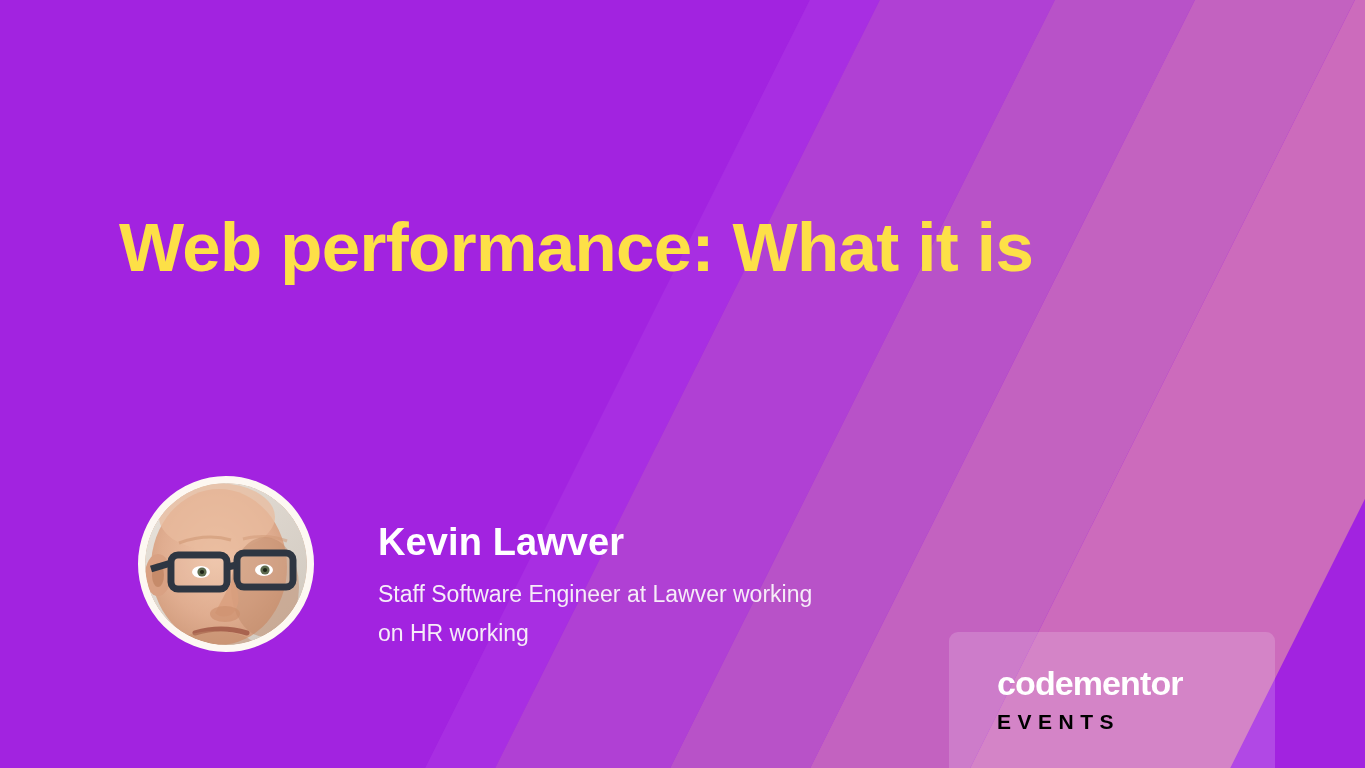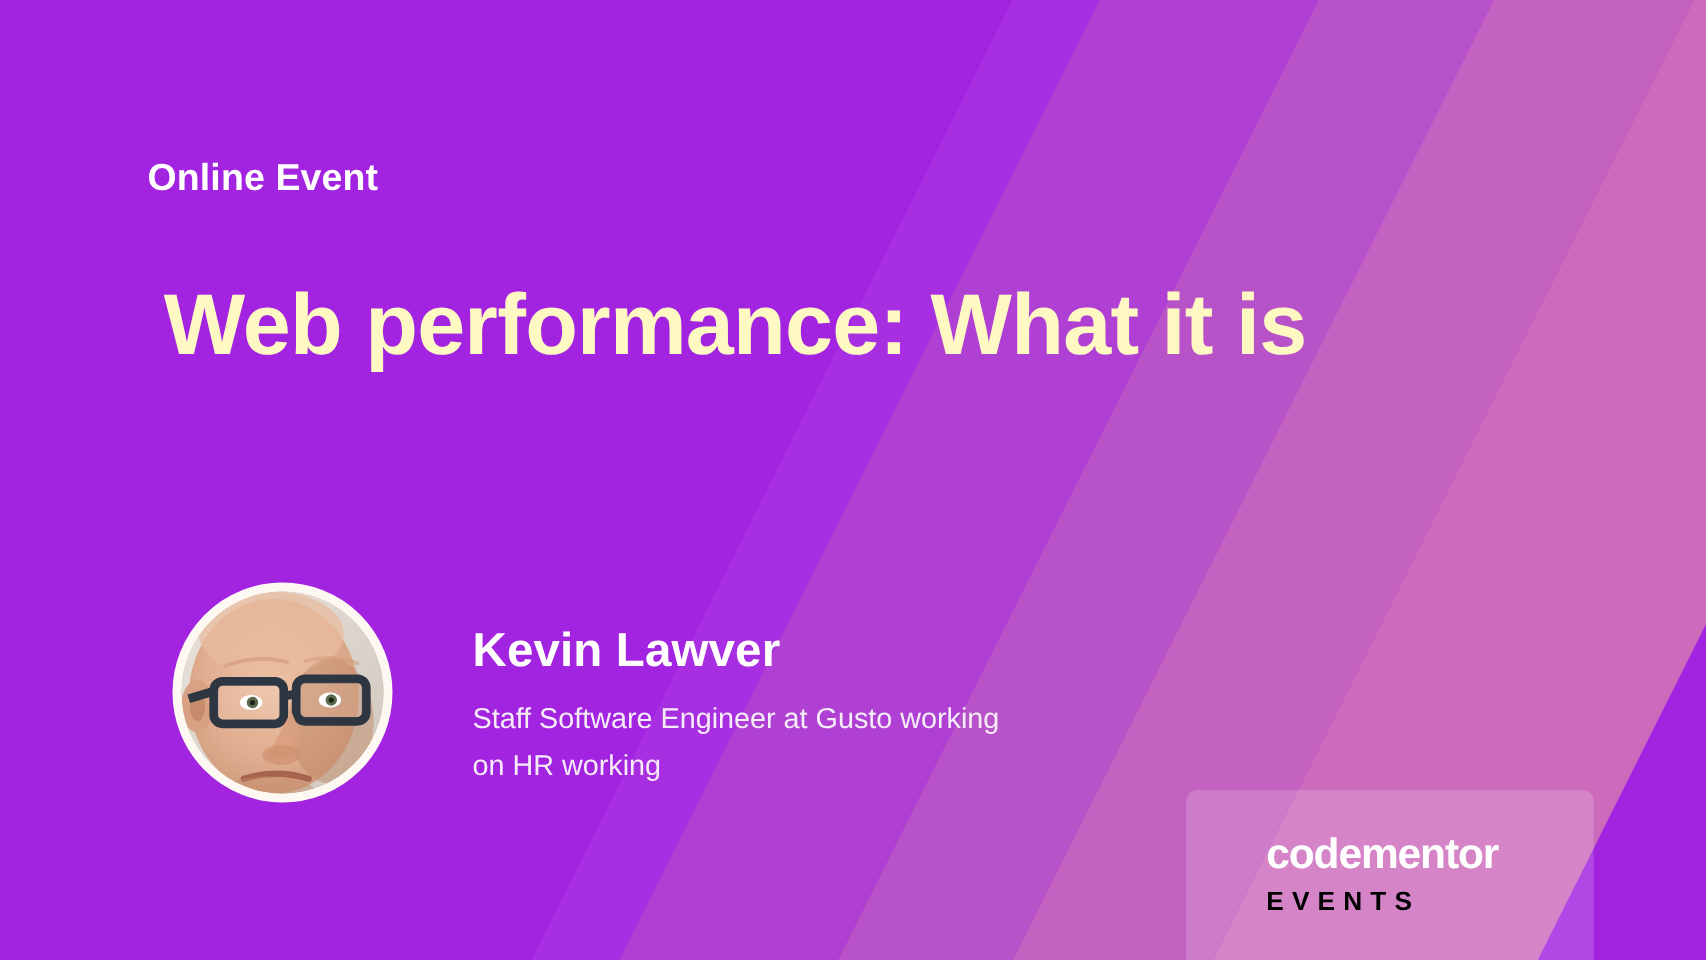--- a/index.html
+++ b/index.html
@@ -48,34 +48,34 @@
     line-height: 1.15;
   }
 
   .title {
     position: absolute;
     left: 116px;
     top: 196px;
     width: 1040px;
     font-size: 69px;
     font-weight: 700;
-    color: #fef9c3;
+    color: #fde047;
     line-height: 1.42;
     letter-spacing: -0.6px;
-    margin: 15px;
+    margin: 3px;
   }
   .title .ln { display: block; }
 
   
   .speaker {
     position: absolute;
     left: 138px;
-    top: 466px;
+    top: 476px;
     display: flex;
-    align-items: center;
+    align-items: flex-end;
   }
   .avatar {
     position: relative;
     width: 176px;
     height: 176px;
     border-radius: 50%;
     background: #fdf8f2;
     padding: 0;
     box-sizing: border-box;
     border: 7px solid #fdf8f2;
@@ -119,21 +119,20 @@
     width: 326px;
     height: 150px;
     background: rgba(255, 255, 255, 0.17);
     border-radius: 9px;
     overflow: hidden;
   }
   .logo-inner {
     position: absolute;
     left: 48px;
     top: 34px;
-    margin-left: 16px;
   }
   .logo-word {
     font-size: 34px;
     font-weight: 700;
     color: #ffffff;
     letter-spacing: -0.9px;
     line-height: 1;
   }
   .logo-sub {
     margin-top: 11px;
@@ -152,21 +151,20 @@
   <div id="bands">
       <div class="band" style="left: 930px; width: 70px; background: rgb(168, 46, 226);"></div>
       <div class="band" style="left: 1000px; width: 175px; background: rgb(176, 64, 212);"></div>
       <div class="band" style="left: 1175px; width: 140px; background: rgb(184, 82, 200);"></div>
       <div class="band" style="left: 1315px; width: 160px; background: rgb(195, 98, 192);"></div>
       <div class="band" style="left: 1475px; width: 260px; background: rgb(204, 107, 188);"></div>
     </div>
 
   <div class="content">
 
-    <div class="eyebrow">Online Event</div>
 
     <h1 class="title">
       <span class="ln">Web performance: What it is</span>
     </h1>
 
     <div class="speaker">
 
       <div class="avatar">
         <div class="avatar-photo">
           <svg viewBox="0 0 162 162" preserveAspectRatio="xMidYMid slice" aria-hidden="true">
@@ -223,21 +221,21 @@
 
               <ellipse cx="70" cy="164" rx="40" ry="16" fill="#c28a69" opacity="0.45"></ellipse>
             </g>
           </svg>
         </div>
       </div>
 
       <div class="speaker-text">
         <div class="speaker-name">Kevin Lawver</div>
         <div class="speaker-bio">
-          <span>Staff Software Engineer at Gusto working</span>
+          <span>Staff Software Engineer at Lawver working</span>
           <br>
           <span>on HR working</span>
         </div>
       </div>
 
     </div>
 
     <div class="logo-card">
       <div class="logo-inner">
         <div class="logo-word">codementor</div>

